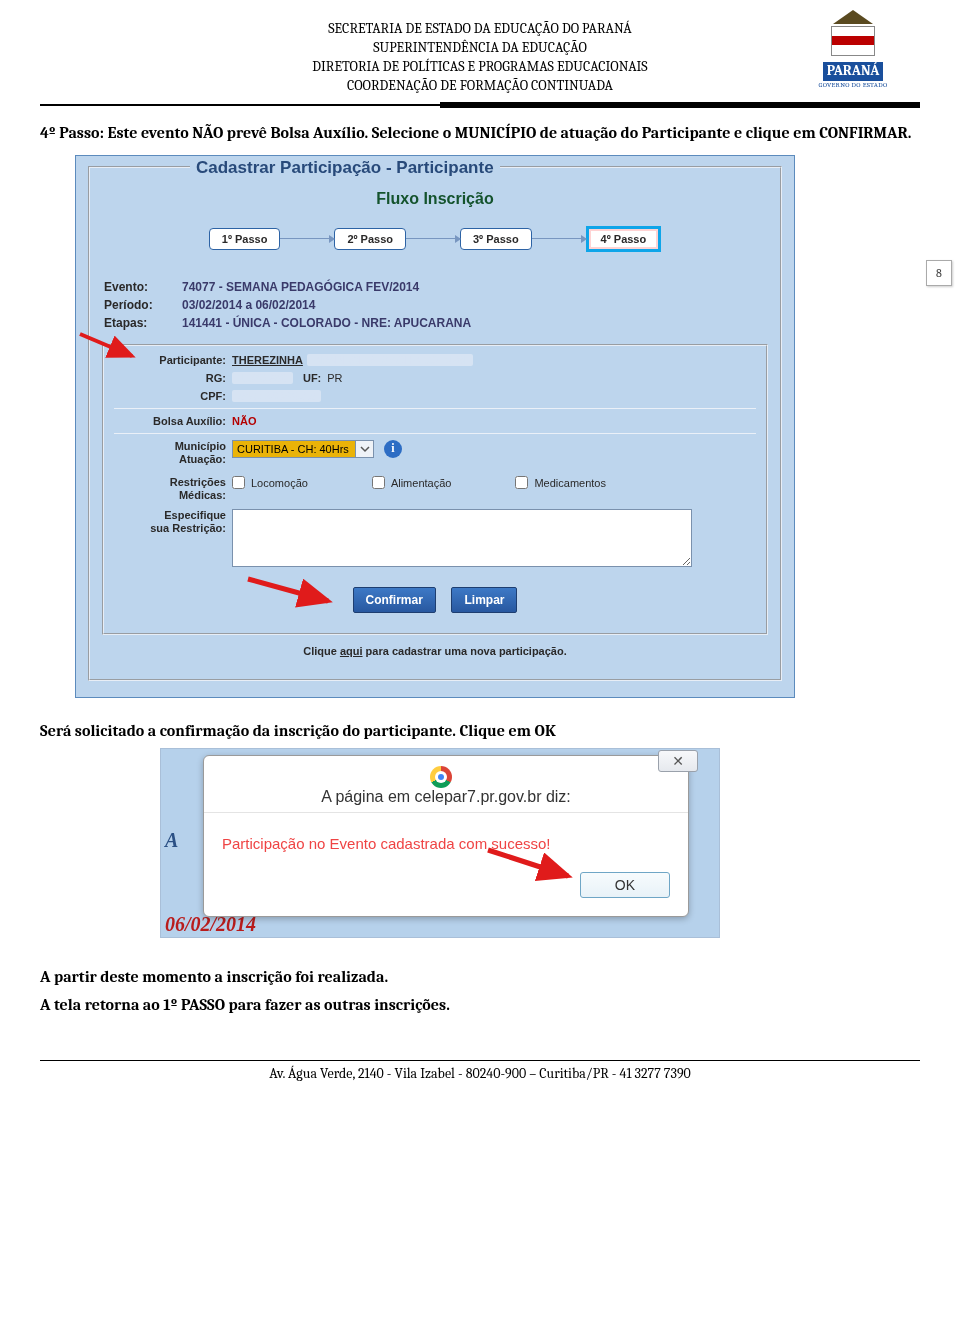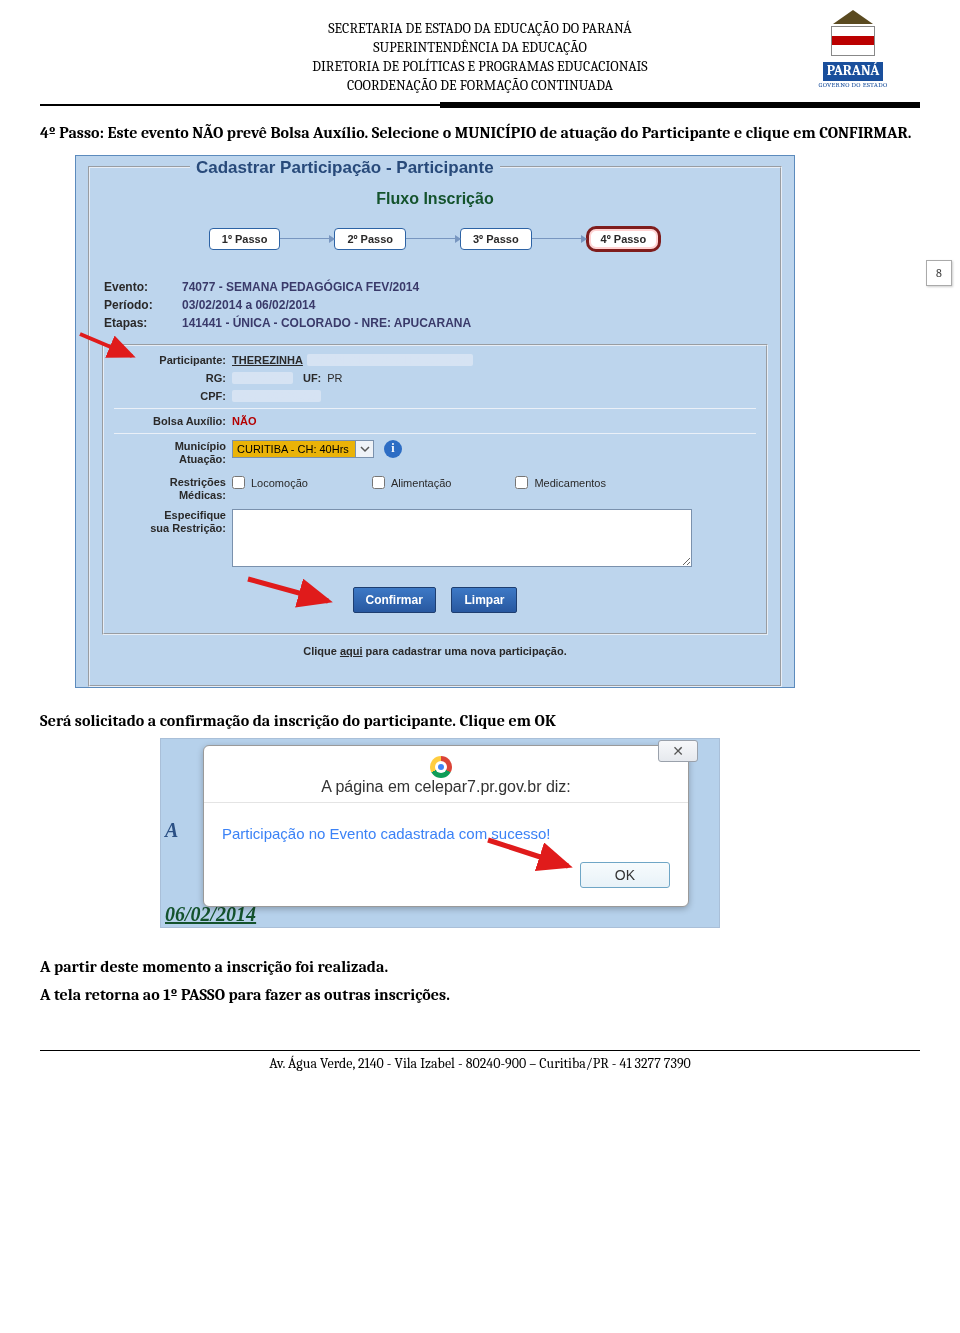--- a/index.html
+++ b/index.html
@@ -11,28 +11,28 @@
   .crest-flag .eagle { width: 0; height: 0; border-left: 20px solid transparent; border-right: 20px solid transparent; border-bottom: 14px solid #5a4a20; margin: 0 auto; }
   .crest-flag .shield { width: 44px; height: 30px; margin: 2px auto 0; background: linear-gradient(#fff 0 33%, #b00 33% 66%, #fff 66% 100%); border: 1px solid #888; }
   .crest-label { background: #1a4f9c; color: #fff; font-weight: 700; font-size: 14px; padding: 0 4px; display: inline-block; margin-top: 2px; }
   .crest-sub { font-size: 7px; color: #1a4f9c; letter-spacing: .3px; }
   .hr-bar { display: flex; margin: 8px 0 14px; }
   .hr-bar .thin { height: 2px; background: #000; flex: 1; }
   .hr-bar .thick { height: 6px; background: #000; width: 480px; margin-top: -2px; }
   .step-text { font-family: Cambria, Georgia, serif; font-size: 16px; font-weight: 700; margin-bottom: 10px; line-height: 1.45; }
   .page-num { position: absolute; right: 8px; top: 260px; background: #fff; border: 1px solid #aaa; box-shadow: 1px 1px 2px rgba(0,0,0,.2); width: 26px; height: 26px; font-size: 12px; color: #444; display: flex; align-items: center; justify-content: center; font-family: Cambria, Georgia, serif; }
   .screenshot1 { border: 1px solid #5c8bbd; background: #bdd5ed; width: 720px; margin: 0 0 10px 35px; position: relative; padding: 0; }
-  .fieldset { border: 2px groove #e8eef6; margin: 10px 12px 0; padding: 10px 10px 16px; }
+  .fieldset { border: 2px groove #e8eef6; margin: 10px 12px 16px; padding: 10px 10px 10px; }
   .legend { position: relative; top: -20px; left: 90px; background: #bdd5ed; color: #284a7a; font-family: Verdana, Arial, sans-serif; font-size: 17px; font-weight: 700; display: inline-block; padding: 0 6px; }
   .flux-title { text-align: center; color: #14532d; font-family: Verdana, Arial, sans-serif; font-weight: 700; font-size: 16px; margin: -8px 0 18px; }
   .steps-row { display: flex; align-items: center; justify-content: center; gap: 0; margin-bottom: 28px; }
   .step-pill { border: 1px solid #2d63a5; border-radius: 4px; background: #fff; color: #2a2929; font: 700 11px Verdana, Arial, sans-serif; padding: 4px 12px; }
   .step-conn { width: 54px; height: 0; border-top: 1px solid #7896c0; position: relative; }
   .step-conn::after { content: ""; position: absolute; right: -1px; top: -4px; border-left: 6px solid #7896c0; border-top: 4px solid transparent; border-bottom: 4px solid transparent; }
-  .step-current { border: 3px solid #7f1d1d; border-radius: 10px; box-shadow: 0 0 0 2px #ffd3d3 inset; }
+  .step-current { border: 3px solid #0ea5e9; border-radius: 0; box-shadow: 0 0 0 2px #ffd3d3 inset; }
   .info-block { margin: 4px 4px 14px; font: 700 12px Verdana, Arial, sans-serif; color: #3a3a6a; }
   .info-block .row { display: flex; margin-bottom: 4px; }
   .info-block .lbl { color: #2a2929; width: 78px; }
   .inner-field { border: 2px groove #e8eef6; margin: 0 2px 4px; padding: 8px 10px 14px; position: relative; }
   .inner-row { display: flex; align-items: center; margin-bottom: 6px; font: 700 11px Verdana, Arial, sans-serif; color: #2a2929; }
   .inner-row .il { text-align: right; width: 118px; padding-right: 6px; }
   .inner-row .iv { font-weight: 700; }
   .masked { background: #d6e3f3; color: #d6e3f3; padding: 0 6px; border-radius: 2px; }
   .pr { color: #2a2929; margin-left: 6px; font-weight: 400; }
   .line-sep { border: none; border-top: 1px solid #eaf0f8; margin: 6px 0; }
@@ -46,30 +46,30 @@
   .chk { display: inline-flex; align-items: center; gap: 6px; font: 400 11px Verdana, Arial, sans-serif; color: #2a2929; }
   .chk input { width: 13px; height: 13px; }
   .ta { width: 460px; height: 58px; border: 1px solid #7a91ad; resize: both; font: 11px Verdana; background: #fff; }
   .btn-row { text-align: center; margin: 20px 0 6px; position: relative; }
   .gov-btn { display: inline-block; background: linear-gradient(#3d79c6, #2858a0); color: #fff; font: 700 12px Verdana, Arial, sans-serif; border: 1px solid #1e3e70; padding: 5px 12px; border-radius: 2px; margin: 0 6px; cursor: pointer; }
   .red-arrow { position: absolute; }
   .footer-link-line { text-align: center; font: 700 11px Verdana, Arial, sans-serif; color: #2a2929; margin: 10px 0 12px; }
   .footer-link-line a { color: #2a2929; text-decoration: underline; }
   .sub-text { font-family: Cambria, Georgia, serif; font-size: 16px; font-weight: 700; margin: 24px 0 8px; }
   .dialog-shot { width: 560px; margin-left: 120px; background: #b6d1eb; padding: 4px 0 0 0; border: 1px solid #a9bfd8; position: relative; }
-  .dlg-back-text { position: absolute; left: 4px; bottom: 1px; font: 700 italic 20px Verdana; color: #14532d; text-decoration: underline; }
+  .dlg-back-text { position: absolute; left: 4px; bottom: 1px; font: 700 italic 20px Verdana; color: #b91c1c; }
   .dlg-back-letter { position: absolute; left: 4px; top: 80px; font: 700 italic 20px Verdana; color: #2c5185; }
   .dlg { background: #fff; border: 1px solid #9a9a9a; border-radius: 6px; margin: 2px 8px 20px 42px; width: 486px; box-shadow: 0 2px 6px rgba(0,0,0,.25); position: relative; }
   .dlg-head { display: flex; align-items: center; padding: 10px 12px 6px; border-bottom: 1px solid #e4e4e4; flex-direction: column; }
   .chrome-ico { width: 22px; height: 22px; border-radius: 50%; position: relative; margin-right: 10px; background: conic-gradient(#db4437 0 120deg, #0f9d58 120deg 240deg, #ffcd40 240deg 360deg); }
   .chrome-ico::after { content: ""; position: absolute; inset: 5px; border-radius: 50%; background: #fff; }
   .chrome-ico::before { content: ""; position: absolute; inset: 8px; border-radius: 50%; background: #4285f4; z-index: 2; }
   .dlg-title { font: 400 16px "Segoe UI", Arial, sans-serif; color: #333; }
   .dlg-close { position: absolute; right: -10px; top: -6px; width: 40px; height: 22px; border: 1px solid #9aa1ab; border-radius: 3px; background: linear-gradient(#f7f8fa,#e6e9ee); display: flex; align-items: center; justify-content: center; color: #555; font-size: 14px; cursor: pointer; }
-  .dlg-body { padding: 22px 18px 10px; font: 400 15px "Segoe UI", Arial, sans-serif; color: #3b82f6; }
+  .dlg-body { padding: 22px 18px 10px; font: 400 15px "Segoe UI", Arial, sans-serif; color: #ef4444; }
   .dlg-foot { padding: 10px 18px 18px; text-align: right; position: relative; }
   .win-btn { border: 1px solid #6fa6c6; background: linear-gradient(#f7fbfd,#e8f2f8); color: #333; font: 400 14px "Segoe UI", Arial, sans-serif; padding: 4px 34px; border-radius: 3px; cursor: pointer; }
   .page-foot { border-top: 1px solid #000; margin-top: 46px; padding-top: 4px; text-align: center; font-family: Cambria, Georgia, serif; font-size: 14px; }
 </style>
 </head>
 <body>
 
 <div class="page">
 
   <div class="header">

